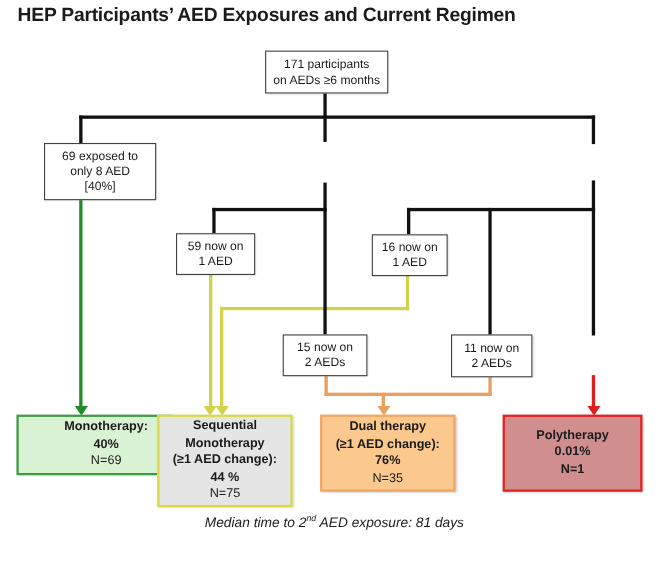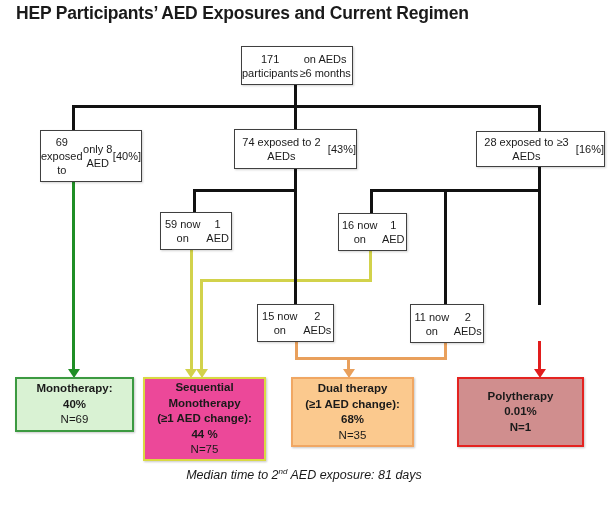--- a/index.html
+++ b/index.html
@@ -14,27 +14,27 @@
   .c-orange{background:#e9a05c;}
   .c-red{background:#e11d1d;}
   .arr{position:absolute;width:0;height:0;border-left:6px solid transparent;
        border-right:6px solid transparent;border-top:9px solid #000;}
   .a-green{border-top-color:#1f8e25;}
   .a-yellow{border-top-color:#d2d24b;}
   .a-orange{border-top-color:#e9a05c;}
   .a-red{border-top-color:#e11d1d;}
   .node{position:absolute;background:#ffffff;border:1.5px solid #404040;
         box-shadow:1px 1px 2px rgba(0,0,0,0.18);
-        display:flex;flex-direction:row;justify-content:center;align-items:center;
+        display:flex;flex-direction:column;justify-content:center;align-items:center;
         font-size:11px;line-height:14px;text-align:center;}
   .outcome{position:absolute;border:2px solid;box-shadow:1px 1px 2px rgba(0,0,0,0.22);
            display:flex;flex-direction:column;justify-content:center;align-items:center;
            font-size:11.5px;line-height:15.5px;text-align:center;}
-  .oc-green{background:#d9f2d3;border-color:#3c9a41;}
-  .oc-yellow{background:#ec4899;border-color:#d9d943;}
+  .oc-green{background:#d9f2d3;border-color:#3c9a41;padding-left:22px;}
+  .oc-yellow{background:#e5e5e5;border-color:#d9d943;}
   .oc-orange{background:#fbc98e;border-color:#f0a763;}
   .oc-red{background:#d08e8e;border-color:#e42320;}
   .b{font-weight:bold;}
   .footnote{position:absolute;left:0;top:462px;width:608px;text-align:center;
             font-style:italic;font-size:12.5px;line-height:19px;}
   .footnote sup{font-size:8px;}
 </style>
 </head>
 <body>
 
@@ -76,29 +76,21 @@
     <div>171 participants</div>
     <div>on AEDs ≥6 months</div>
   </div>
 
   <div class="node" style="left:40px;top:130px;width:100px;height:50px">
     <div>69 exposed to</div>
     <div>only 8 AED</div>
     <div>[40%]</div>
   </div>
 
-  <div class="node" style="left:234px;top:129px;width:121px;height:38px">
-    <div>74 exposed to 2 AEDs</div>
-    <div>[43%]</div>
-  </div>
 
-  <div class="node" style="left:476px;top:131px;width:127px;height:34px">
-    <div>28 exposed to ≥3 AEDs</div>
-    <div>[16%]</div>
-  </div>
 
   <div class="node" style="left:160px;top:212px;width:70px;height:36px">
     <div>59 now on</div>
     <div>1 AED</div>
   </div>
 
   <div class="node" style="left:338px;top:213px;width:67px;height:36px">
     <div>16 now on</div>
     <div>1 AED</div>
   </div>
@@ -124,21 +116,21 @@
     <div class="b">Sequential</div>
     <div class="b">Monotherapy</div>
     <div class="b">(≥1 AED change):</div>
     <div class="b">44 %</div>
     <div>N=75</div>
   </div>
 
   <div class="outcome oc-orange" style="left:291px;top:377px;width:119px;height:66px">
     <div class="b">Dual therapy</div>
     <div class="b">(≥1 AED change):</div>
-    <div class="b">68%</div>
+    <div class="b">76%</div>
     <div>N=35</div>
   </div>
 
   <div class="outcome oc-red" style="left:457px;top:377px;width:123px;height:66px">
     <div class="b">Polytherapy</div>
     <div class="b">0.01%</div>
     <div class="b">N=1</div>
   </div>
 
   <div class="footnote">

